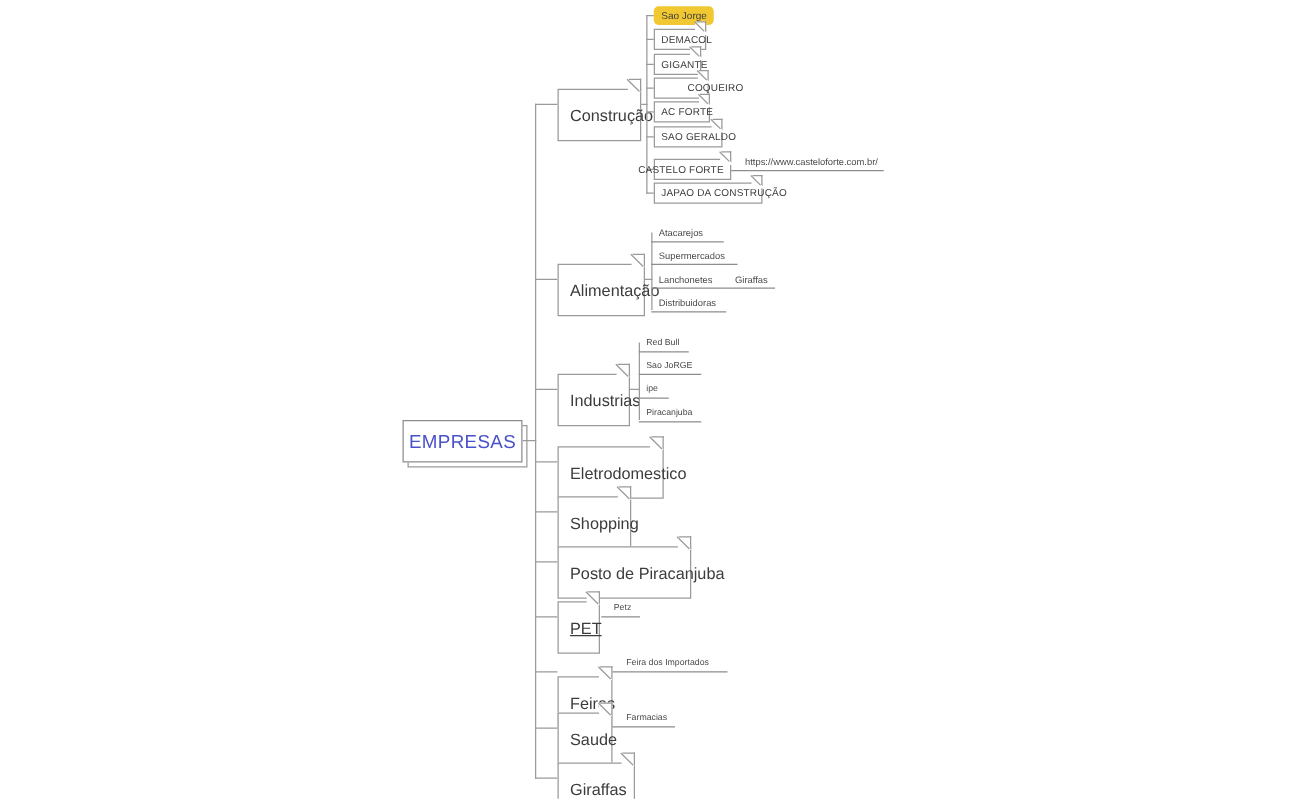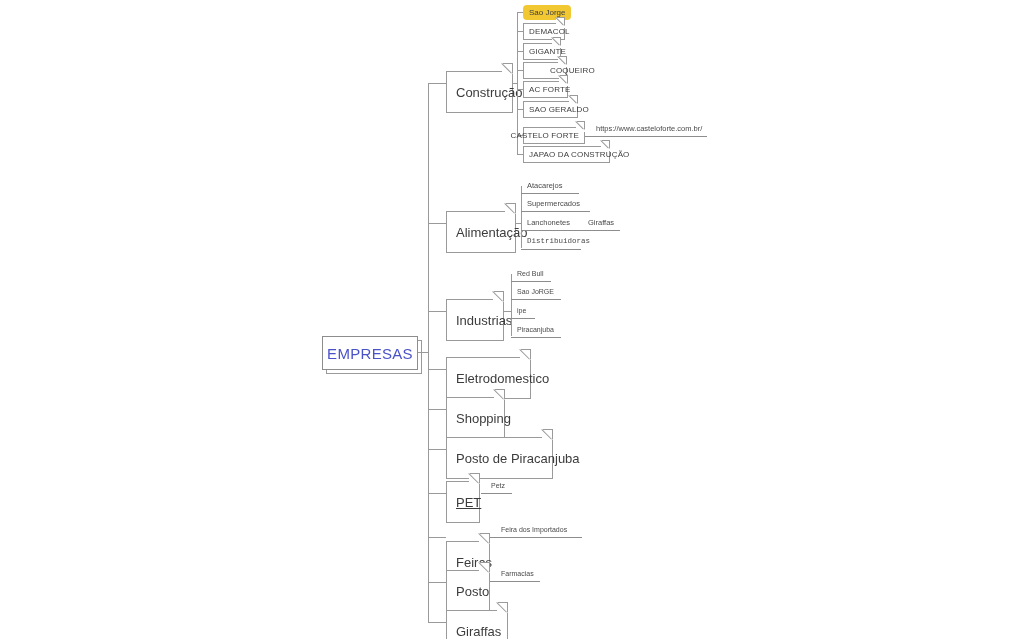--- a/index.html
+++ b/index.html
@@ -141,21 +141,21 @@
   
   .uline-node {
     position: absolute;
     font-size: 7.5px;
     color: #4a4a4a;
     white-space: nowrap;
     box-sizing: border-box;
     border-bottom: 1px solid #8d8d8d;
     padding: 0 0 2px 6px;
     display: flex;
-    align-items: flex-start;
+    align-items: center;
   }
   .uline-node.small { font-size: 7px; }
 
   
   .vline {
     position: absolute;
     width: 1px;
     background: #9a9a9a;
   }
   .hline {
@@ -263,21 +263,21 @@
   </div>
   <div class="uline-node" style="left:521px; top:199px; width:69px; height:13px;">
     <span>Supermercados</span>
   </div>
   <div class="uline-node" style="left:521px; top:218px; width:58px; height:13px;">
     <span>Lanchonetes</span>
   </div>
   <div class="uline-node" style="left:579px; top:218px; width:41px; height:13px; padding-left:9px;">
     <span>Giraffas</span>
   </div>
-  <div class="uline-node" style="left:521px; top:237px; width:60px; height:13px;font-family:Liberation Mono, monospace;">
+  <div class="uline-node" style="left:521px; top:237px; width:60px; height:13px;">
     <span>Distribuidoras</span>
   </div>
 
   <div class="node branch-node" style="left:446px; top:299px; width:58px;">
     <span class="fold"></span>
     <span>Industrias</span>
   </div>
 
   <div class="hline" style="left:504px; top:311px; width:8px;"></div>
   <div class="vline" style="left:511px; top:274px; height:62px;"></div>
@@ -321,21 +321,21 @@
   <div class="node branch-node" style="left:446px; top:525px; width:44px;margin-top:16px;">
     <span class="fold"></span>
     <span>Feiras</span>
   </div>
   <div class="uline-node small" style="left:490px; top:526px; width:92px; height:12px; padding-left:11px;">
     <span>Feira dos Importados</span>
   </div>
 
   <div class="node branch-node" style="left:446px; top:570px; width:44px;">
     <span class="fold"></span>
-    <span>Posto</span>
+    <span>Saude</span>
   </div>
   <div class="uline-node small" style="left:490px; top:570px; width:50px; height:12px; padding-left:11px;">
     <span>Farmacias</span>
   </div>
 
   <div class="node branch-node" style="left:446px; top:610px; width:62px;">
     <span class="fold"></span>
     <span>Giraffas</span>
   </div>
 

